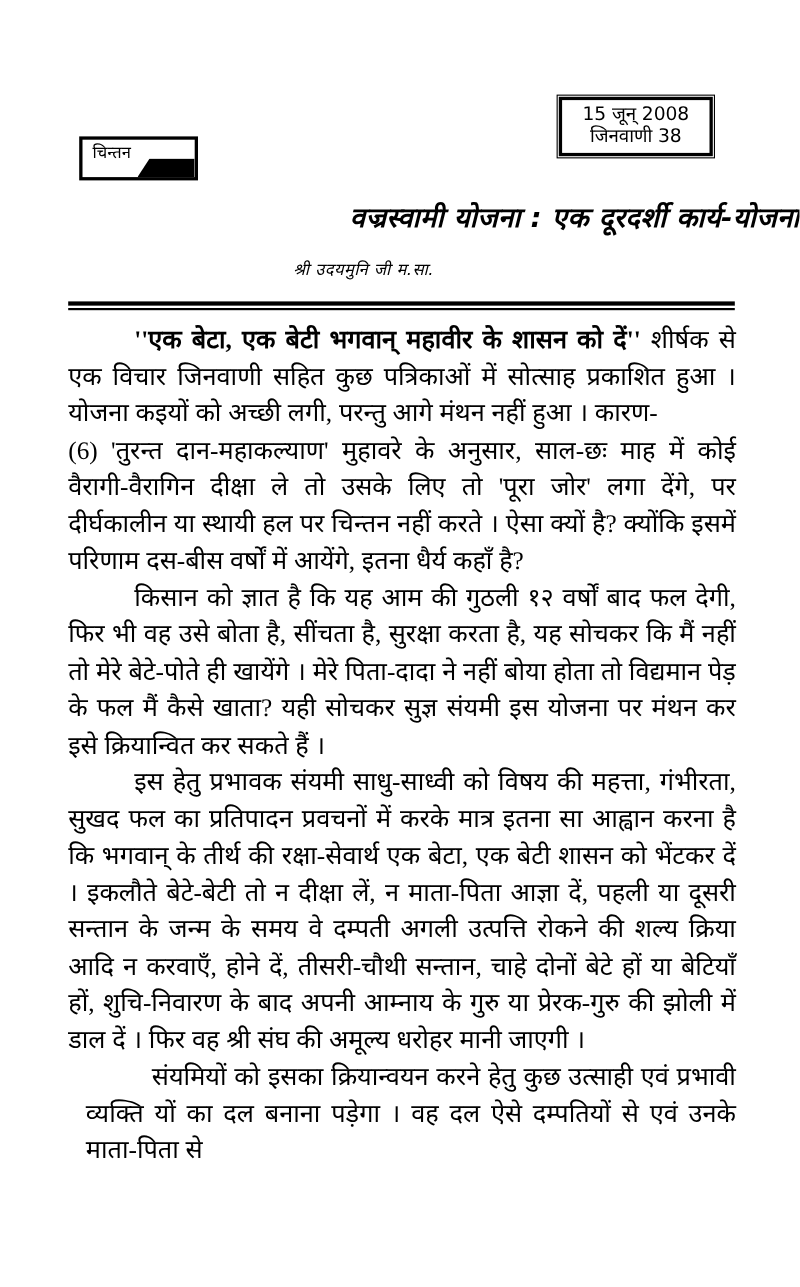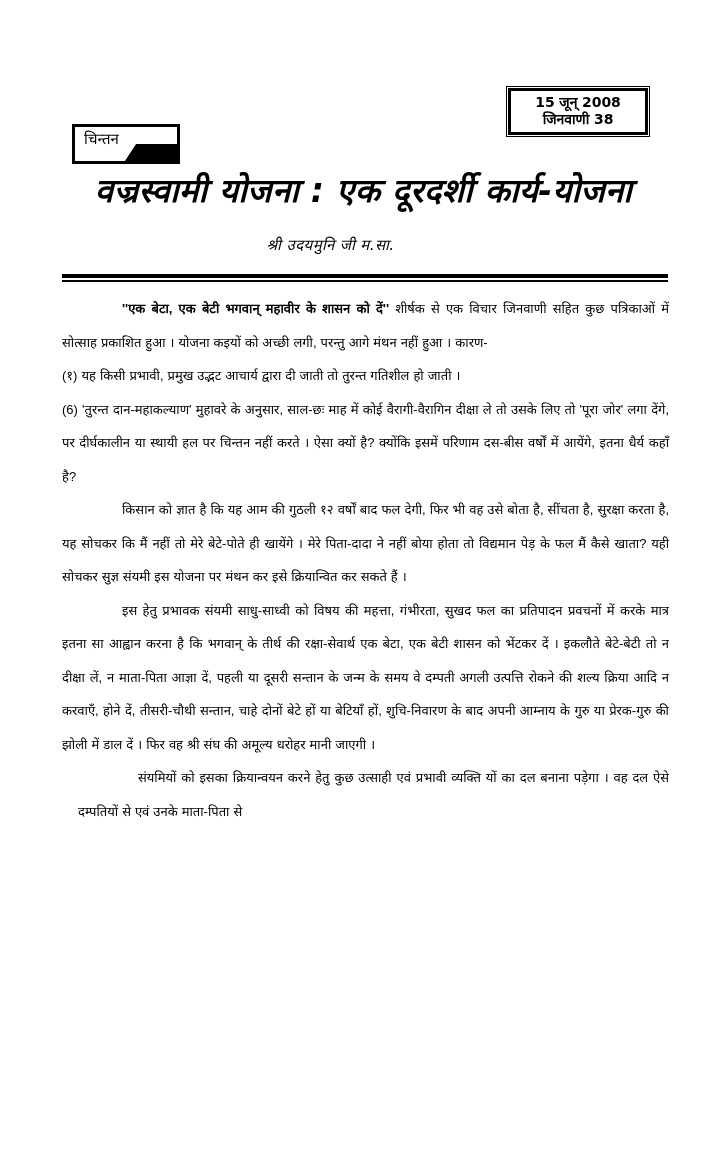--- a/index.html
+++ b/index.html
@@ -29,22 +29,22 @@
     padding: 3px 4px 5px 4px;
     border: 3px solid #000;
     outline: 1px solid #000;
     outline-offset: 1px;
     text-align: center;
     box-sizing: border-box;
     background: #fff;
   }
   .runhead .line {
     font-family: "DejaVu Sans", "Liberation Sans", sans-serif;
-    font-weight: bold;
-    font-size: 14px;
+    font-weight: normal;
+    font-size: 17px;
     line-height: 1.18;
     letter-spacing: -0.1px;
     white-space: nowrap;
   }
 
   
   .tagbox {
     position: absolute;
     left: 72px;
     top: 124px;
@@ -71,27 +71,27 @@
     width: 52px;
     height: 17px;
     background: #000;
     clip-path: polygon(11px 0, 100% 0, 100% 100%, 0 100%);
   }
 
   
   .title {
     position: absolute;
     left: 0;
-    top: 172px;
+    top: 184px;
     width: 727px;
-    text-align: center;
+    text-align: right;
     font-family: "DejaVu Sans", "Liberation Sans", sans-serif;
     font-weight: bold;
     font-style: italic;
-    font-size: 33px;
+    font-size: 25px;
     line-height: 1.15;
     letter-spacing: 0.3px;
     white-space: nowrap;
   }
   .byline {
     position: absolute;
     left: 0;
     top: 236px;
     width: 661px;
     text-align: center;
@@ -115,22 +115,22 @@
   .rule-thin  { height: 2px; background: #000; }
 
   
   .body-col {
     position: absolute;
     left: 62px;
     top: 292px;
     width: 607px;
   }
   .para {
-    font-family: Liberation Sans, sans-serif;
-    font-size: 13px;
+    font-family: Liberation Serif, serif;
+    font-size: 23px;
     line-height: 33.5px;
     text-align: justify;
     text-justify: inter-word;
     margin: 0;
     word-spacing: 0.4px;
     hyphens: none;
   }
   .para.indent { text-indent: 60px; }
   .para.lead   { text-indent: 60px; }
   .para .strong {
@@ -160,21 +160,20 @@
   <div class="rule-wrap">
     <div class="rule-thick"></div>
     <div class="rule-gap"></div>
     <div class="rule-thin"></div>
   </div>
 
   <div class="body-col">
 
     <p class="para lead"><span class="strong">''एक बेटा, एक बेटी भगवान् महावीर के शासन को दें''</span><span> शीर्षक से एक विचार जिनवाणी सहित कुछ पत्रिकाओं में सोत्साह प्रकाशित हुआ । योजना कइयों को अच्छी लगी, परन्तु आगे मंथन नहीं हुआ । कारण-</span></p>
 
-    <p class="para">(१) यह किसी प्रभावी, प्रमुख उद्भट आचार्य द्वारा दी जाती तो तुरन्त गतिशील हो जाती ।</p>
 
     <p class="para">(6) 'तुरन्त दान-महाकल्याण' मुहावरे के अनुसार, साल-छः माह में कोई वैरागी-वैरागिन दीक्षा ले तो उसके लिए तो 'पूरा जोर' लगा देंगे, पर दीर्घकालीन या स्थायी हल पर चिन्तन नहीं करते । ऐसा क्यों है? क्योंकि इसमें परिणाम दस-बीस वर्षों में आयेंगे, इतना धैर्य कहाँ है?</p>
 
     <p class="para indent">किसान को ज्ञात है कि यह आम की गुठली १२ वर्षों बाद फल देगी, फिर भी वह उसे बोता है, सींचता है, सुरक्षा करता है, यह सोचकर कि मैं नहीं तो मेरे बेटे-पोते ही खायेंगे । मेरे पिता-दादा ने नहीं बोया होता तो विद्यमान पेड़ के फल मैं कैसे खाता? यही सोचकर सुज्ञ संयमी इस योजना पर मंथन कर इसे क्रियान्वित कर सकते हैं ।</p>
 
     <p class="para indent">इस हेतु प्रभावक संयमी साधु-साध्वी को विषय की महत्ता, गंभीरता, सुखद फल का प्रतिपादन प्रवचनों में करके मात्र इतना सा आह्वान करना है कि भगवान् के तीर्थ की रक्षा-सेवार्थ एक बेटा, एक बेटी शासन को भेंटकर दें । इकलौते बेटे-बेटी तो न दीक्षा लें, न माता-पिता आज्ञा दें, पहली या दूसरी सन्तान के जन्म के समय वे दम्पती अगली उत्पत्ति रोकने की शल्य क्रिया आदि न करवाएँ, होने दें, तीसरी-चौथी सन्तान, चाहे दोनों बेटे हों या बेटियाँ हों, शुचि-निवारण के बाद अपनी आम्नाय के गुरु या प्रेरक-गुरु की झोली में डाल दें । फिर वह श्री संघ की अमूल्य धरोहर मानी जाएगी ।</p>
 
     <p class="para indent">संयमियों को इसका क्रियान्वयन करने हेतु कुछ उत्साही एवं प्रभावी व्यक्ति यों का दल बनाना पड़ेगा । वह  दल ऐसे दम्पतियों से एवं उनके माता-पिता से</p>
 
   </div>

